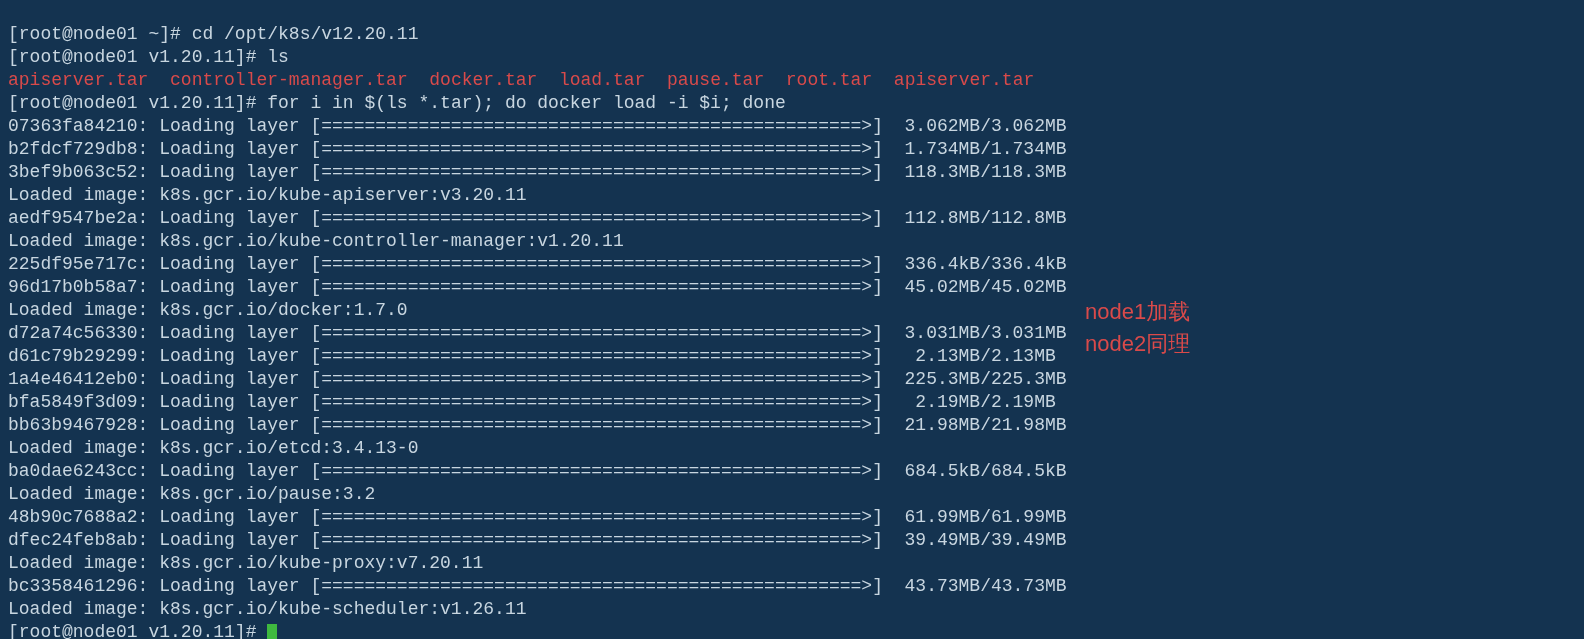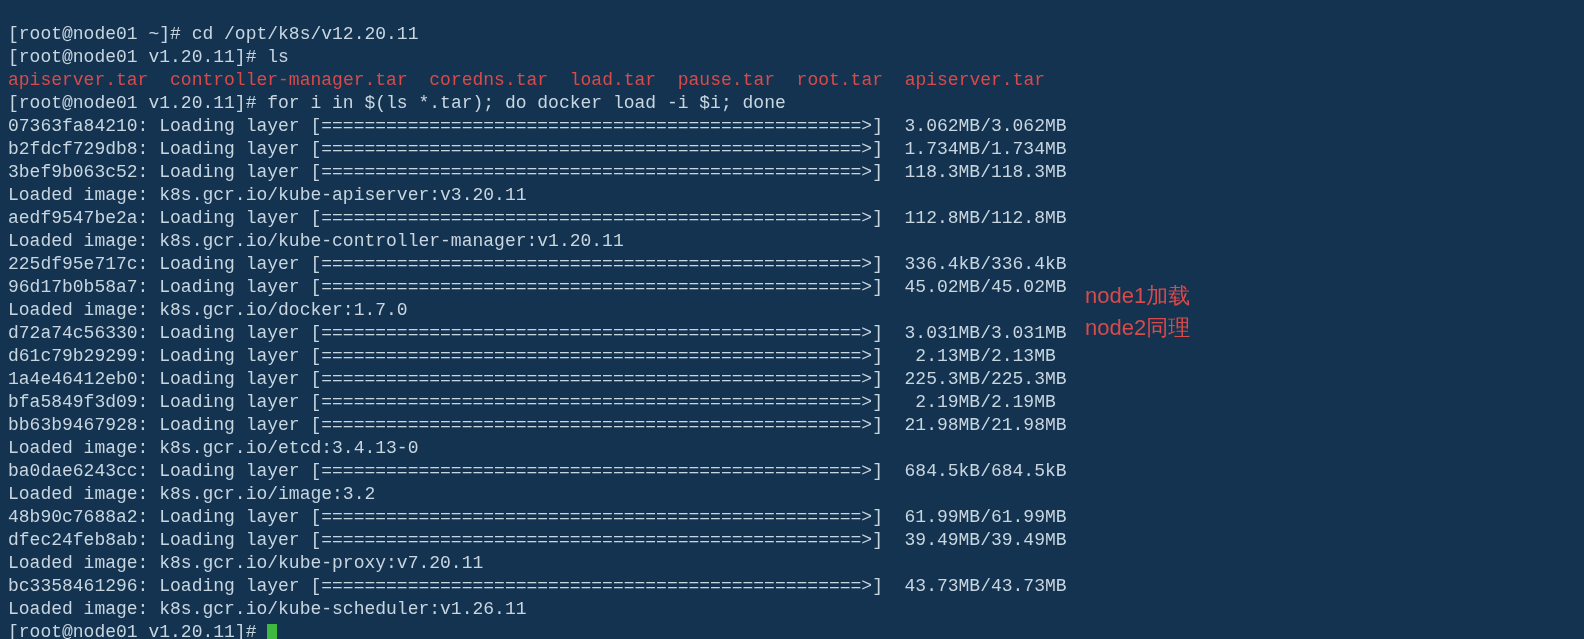--- a/index.html
+++ b/index.html
@@ -22,52 +22,52 @@
   .cursor {
     display: inline-block;
     width: 10px;
     height: 18px;
     background: #3fb93f;
     vertical-align: text-bottom;
   }
   .annotation {
     position: absolute;
     left: 1085px;
-    top: 280px;
+    top: 296px;
     color: #d94a4a;
     font-family: "Microsoft YaHei", "SimSun", sans-serif;
     font-size: 22px;
     line-height: 32px;
   }
 </style>
 </head>
 <body>
 
 <div class="terminal">
 <span><span>[root@node01 ~]# </span><span>cd /opt/k8s/v12.20.11</span></span>
 <span><span>[root@node01 v1.20.11]# </span><span>ls</span></span>
-<span class="red"><span>apiserver.tar</span>  <span>controller-manager.tar</span>  <span>coredns.tar</span>  <span>load.tar</span>  <span>pause.tar</span>  <span>root.tar</span>  <span>apiserver.tar</span></span>
+<span class="red"><span>apiserver.tar</span>  <span>controller-manager.tar</span>  <span>docker.tar</span>  <span>load.tar</span>  <span>pause.tar</span>  <span>root.tar</span>  <span>apiserver.tar</span></span>
 <span><span>[root@node01 v1.20.11]# </span><span>for i in $(ls *.tar); do docker load -i $i; done</span></span>
 <div id="output-lines"><span>07363fa84210: Loading layer [==================================================&gt;]  3.062MB/3.062MB</span>
 <span>b2fdcf729db8: Loading layer [==================================================&gt;]  1.734MB/1.734MB</span>
 <span>3bef9b063c52: Loading layer [==================================================&gt;]  118.3MB/118.3MB</span>
 <span>Loaded image: k8s.gcr.io/kube-apiserver:v3.20.11</span>
 <span>aedf9547be2a: Loading layer [==================================================&gt;]  112.8MB/112.8MB</span>
 <span>Loaded image: k8s.gcr.io/kube-controller-manager:v1.20.11</span>
 <span>225df95e717c: Loading layer [==================================================&gt;]  336.4kB/336.4kB</span>
 <span>96d17b0b58a7: Loading layer [==================================================&gt;]  45.02MB/45.02MB</span>
 <span>Loaded image: k8s.gcr.io/docker:1.7.0</span>
 <span>d72a74c56330: Loading layer [==================================================&gt;]  3.031MB/3.031MB</span>
 <span>d61c79b29299: Loading layer [==================================================&gt;]   2.13MB/2.13MB</span>
 <span>1a4e46412eb0: Loading layer [==================================================&gt;]  225.3MB/225.3MB</span>
 <span>bfa5849f3d09: Loading layer [==================================================&gt;]   2.19MB/2.19MB</span>
 <span>bb63b9467928: Loading layer [==================================================&gt;]  21.98MB/21.98MB</span>
 <span>Loaded image: k8s.gcr.io/etcd:3.4.13-0</span>
 <span>ba0dae6243cc: Loading layer [==================================================&gt;]  684.5kB/684.5kB</span>
-<span>Loaded image: k8s.gcr.io/image:3.2</span>
+<span>Loaded image: k8s.gcr.io/pause:3.2</span>
 <span>48b90c7688a2: Loading layer [==================================================&gt;]  61.99MB/61.99MB</span>
 <span>dfec24feb8ab: Loading layer [==================================================&gt;]  39.49MB/39.49MB</span>
 <span>Loaded image: k8s.gcr.io/kube-proxy:v7.20.11</span>
 <span>bc3358461296: Loading layer [==================================================&gt;]  43.73MB/43.73MB</span>
 <span>Loaded image: k8s.gcr.io/kube-scheduler:v1.26.11</span></div><span><span>[root@node01 v1.20.11]# </span><span class="cursor"></span></span>
 </div>
 
 <div class="annotation">
   <div>node1加载</div>
   <div>node2同理</div>

